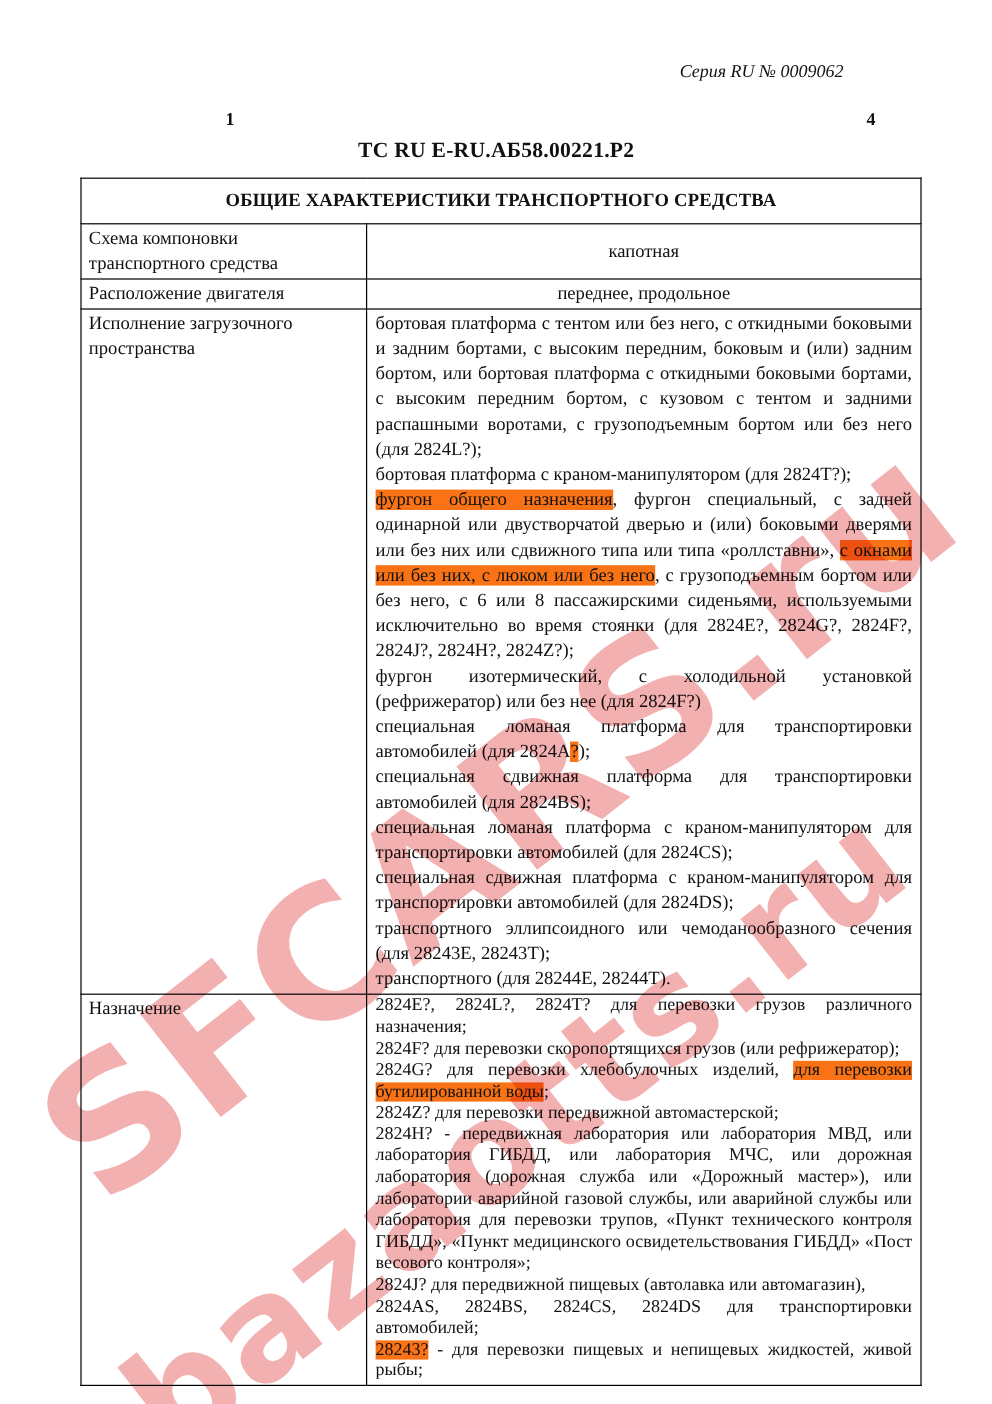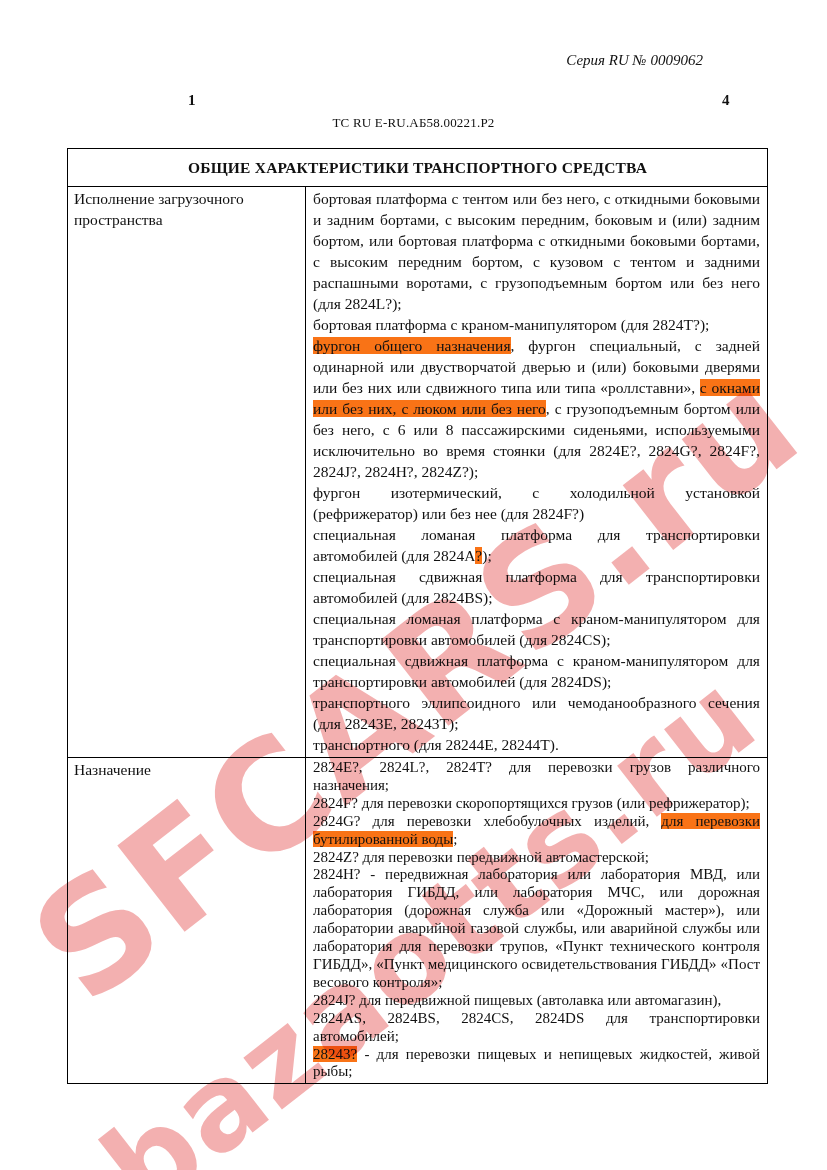--- a/index.html
+++ b/index.html
@@ -8,21 +8,21 @@
     font-family:"Liberation Serif","DejaVu Serif",serif;color:#111;
     overflow:hidden;
   }
   .series{
     position:absolute;top:52px;right:124px;font-size:15px;font-style:italic;
   }
   .pagenum-left{position:absolute;top:92px;left:188px;font-size:15px;font-weight:bold;}
   .pagenum-right{position:absolute;top:92px;left:722px;font-size:15px;font-weight:bold;}
   .doccode{
     position:absolute;top:115px;left:0;width:100%;text-align:center;
-    font-size:13px;font-weight:normal;letter-spacing:.2px;
+    font-size:18px;font-weight:bold;letter-spacing:.2px;
   }
   .doc-table{
     position:absolute;left:67px;top:148px;width:701px;
     border-collapse:collapse;table-layout:fixed;
   }
   .doc-table td{
     border:1.6px solid #000;vertical-align:top;
     font-size:15.5px;line-height:21px;padding:1px 7px 2px 7px;
   }
   td.title-cell{
@@ -56,20 +56,28 @@
 <table class="doc-table">
   <colgroup>
       <col class="c-label">
       <col>
     </colgroup>
   <tbody>
       <tr>
     <td colspan="2" class="title-cell">ОБЩИЕ ХАРАКТЕРИСТИКИ ТРАНСПОРТНОГО СРЕДСТВА</td>
   </tr>
   <tr>
+    <td class="label-cell">Схема компоновки транспортного средства</td>
+    <td class="value-center">капотная</td>
+  </tr>
+  <tr>
+    <td class="label-cell">Расположение двигателя</td>
+    <td class="value-center">переднее, продольное</td>
+  </tr>
+  <tr>
     <td class="label-cell">Исполнение загрузочного пространства</td>
     <td class="paras-cell">
           <div class="para"><span class="">бортовая платформа с тентом или без него, с откидными боковыми и задним бортами, с высоким передним, боковым и (или) задним бортом, или бортовая платформа с откидными боковыми бортами, с высоким передним бортом, с кузовом с тентом и задними распашными воротами, с грузоподъемным бортом или без него (для 2824L?);</span></div>
           <div class="para"><span class="">бортовая платформа с краном-манипулятором (для 2824T?);</span></div>
           <div class="para"><span class="hl">фургон общего назначения</span><span class="">, фургон специальный, с задней одинарной или двустворчатой дверью и (или) боковыми дверями или без них или сдвижного типа или типа «роллставни», </span><span class="hl">с окнами или без них, с люком или без него</span><span class="">, с грузоподъемным бортом или без него, с 6 или 8 пассажирскими сиденьями, используемыми исключительно во время стоянки (для 2824E?, 2824G?, 2824F?, 2824J?, 2824H?, 2824Z?);</span></div>
           <div class="para"><span class="">фургон изотермический, с холодильной установкой (рефрижератор) или без нее (для 2824F?)</span></div>
           <div class="para"><span class="">специальная ломаная платформа для транспортировки автомобилей (для 2824A</span><span class="hl">?</span><span class="">);</span></div>
           <div class="para"><span class="">специальная сдвижная платформа для транспортировки автомобилей (для 2824BS);</span></div>
           <div class="para"><span class="">специальная ломаная платформа с краном-манипулятором для транспортировки автомобилей (для 2824CS);</span></div>
           <div class="para"><span class="">специальная сдвижная платформа с краном-манипулятором для транспортировки автомобилей (для 2824DS);</span></div>

